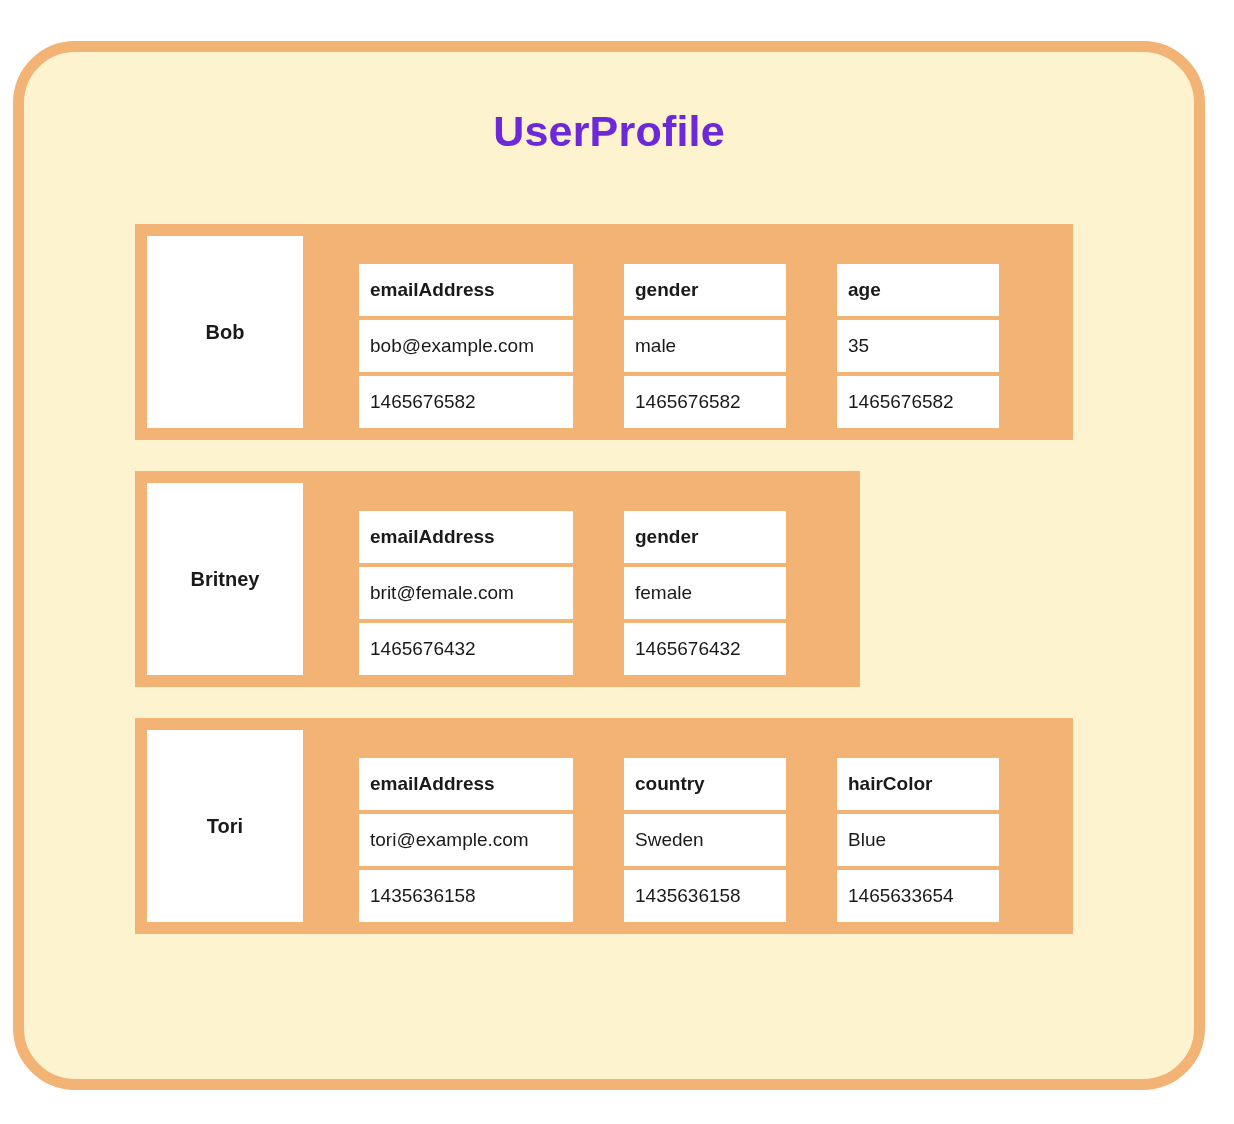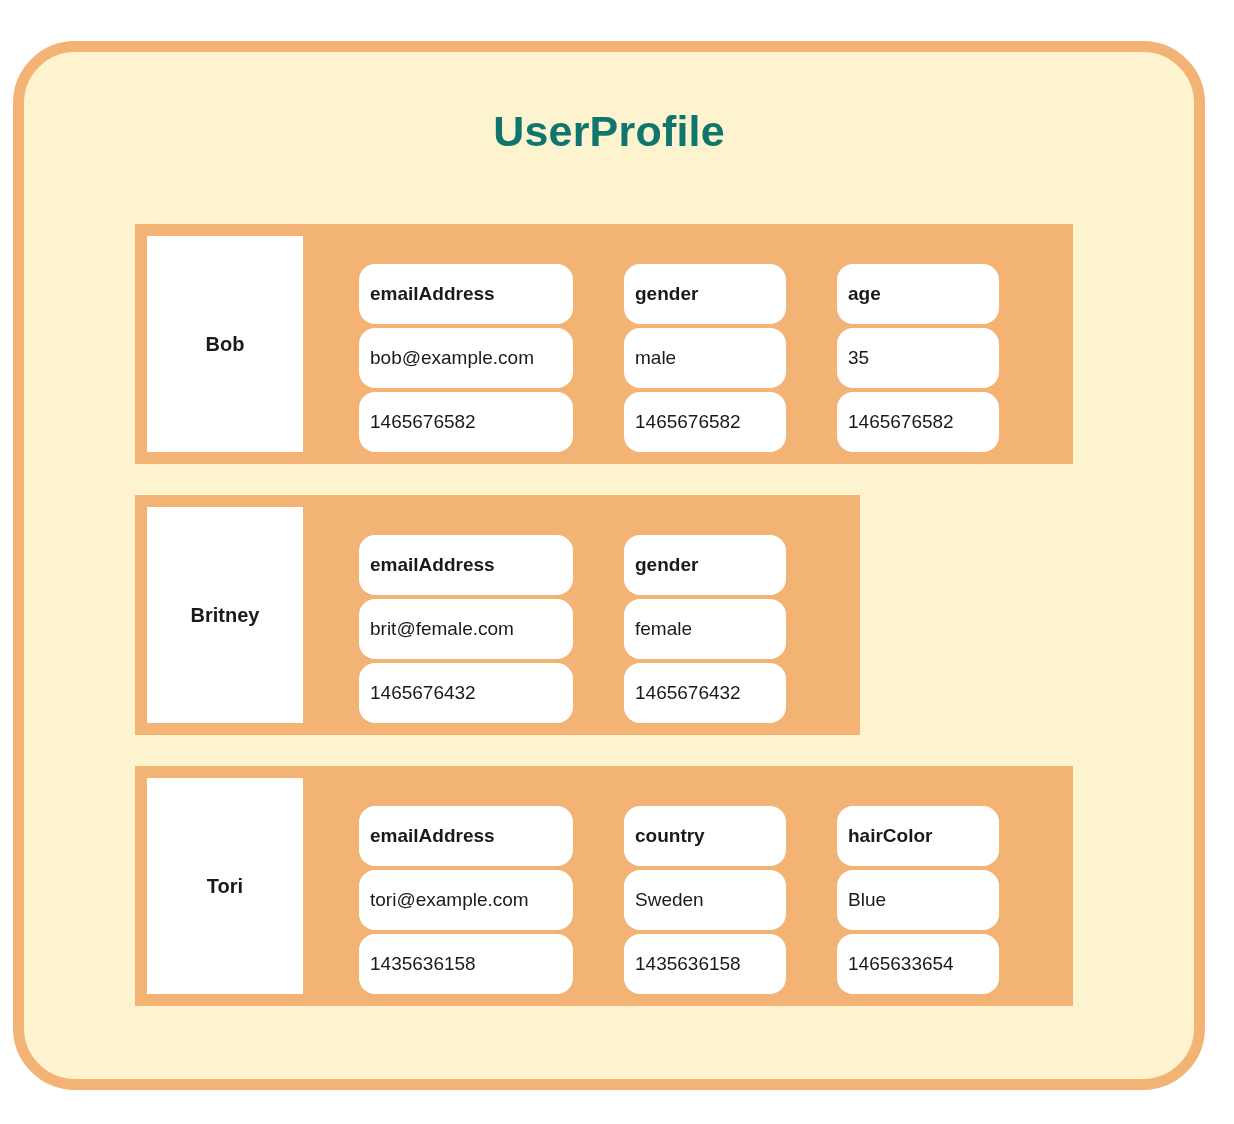--- a/index.html
+++ b/index.html
@@ -34,21 +34,21 @@
   }
 
   .card-title {
     position: absolute;
     left: 0;
     right: 0;
     top: 58px;
     text-align: center;
     font-size: 43px;
     font-weight: bold;
-    color: #0f766e;
+    color: #6d28d9;
     letter-spacing: 0.2px;
     line-height: 1;
   }
 
   
   .rows {
     position: absolute;
     left: 111px;
     top: 172px;
     width: 960px;
@@ -96,30 +96,29 @@
     margin-right: 0;
     text-align: right;
   }
 
   .attr-col.wide { width: 214px; }
   .attr-col.narrow { width: 162px; }
 
   .cell {
     box-sizing: border-box;
     background: #ffffff;
-    height: 60px;
+    height: 52px;
     display: flex;
     align-items: center;
     padding: 0 11px;
     font-size: 19px;
     color: #1a1a1a;
     margin-bottom: 4px;
     white-space: nowrap;
     overflow: hidden;
-    border-radius: 16px;
   }
   .cell:last-child { margin-bottom: 0; }
   .cell.key {
     font-weight: bold;
   }
   .cell.value { font-weight: normal; }
   .cell.timestamp { font-weight: normal; }
 </style>
 </head>
 <body>

